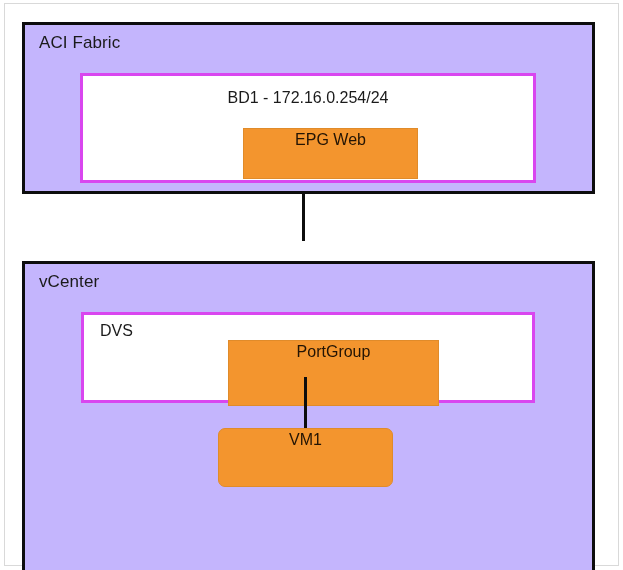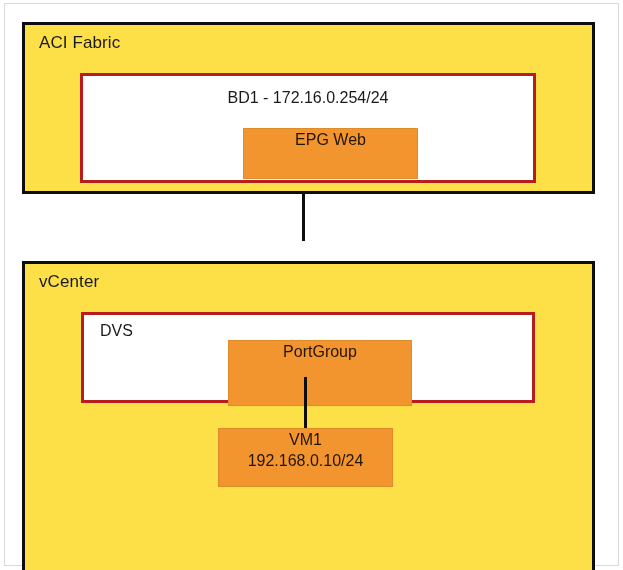--- a/index.html
+++ b/index.html
@@ -29,41 +29,41 @@
     top: 3px;
     width: 615px;
     height: 563px;
     border: 1px solid #d9d9d9;
     box-sizing: border-box;
   }
 
   
   .container-box {
     position: absolute;
-    background: #fde047;
+    background: #c4b5fd;
     border: 3px solid #0d0d0d;
     box-sizing: border-box;
   }
 
   .container-title {
     position: absolute;
     left: 14px;
     top: 8px;
     font-size: 17px;
     line-height: 20px;
     color: #1a1a1a;
     letter-spacing: 0.1px;
     white-space: nowrap;
   }
 
   
   .blue-box {
     position: absolute;
     background: #ffffff;
-    border: 3px solid #b91c1c;
+    border: 3px solid #d946ef;
     box-sizing: border-box;
   }
 
   .blue-title {
     position: absolute;
     left: 16px;
     top: 6px;
     font-size: 16px;
     line-height: 19px;
     color: #1a1a1a;
@@ -109,23 +109,23 @@
     background: #0d0d0d;
   }
 
   
   #aci-fabric-box  { left: 22px;  top: 22px;  width: 573px; height: 172px; }
   #aci-blue-box    { left: 55px;  top: 48px;  width: 456px; height: 110px; }
   #epg-web-box     { left: 160px; top: 52px;  width: 175px; height: 51px;  }
 
   #vcenter-box     { left: 22px;  top: 239px; width: 573px; height: 315px; margin-top: 22px; }
   #dvs-blue-box    { left: 56px;  top: 48px;  width: 454px; height: 91px;  }
-  #portgroup-box   { left: 144px; top: 25px;  width: 184px; height: 66px;  }
+  #portgroup-box   { left: 144px; top: 25px;  width: 211px; height: 66px;  }
 
-  #vm1-box         { left: 218px; top: 428px; width: 175px; height: 59px;  }
+  #vm1-box         { left: 218px; top: 428px; width: 175px; height: 59px; border-radius: 7px;  }
 
   #connector-aci-vcenter { left: 302px; top: 191px; height: 50px; }
   #connector-pg-vm1      { left: 304px; top: 377px; height: 52px; }
 </style>
 </head>
 <body>
 
 <div id="canvas">
 
   <div class="page-frame"></div>
@@ -157,16 +157,15 @@
       <div class="orange-box" id="portgroup-box">
         <span class="line">PortGroup</span>
       </div>
     </div>
   </div>
 
   <div class="connector-v" id="connector-pg-vm1"></div>
 
   <div class="orange-box" id="vm1-box">
     <span class="line">VM1</span>
-    <span class="line">192.168.0.10/24</span>
   </div>
 
 </div>
 
 </body></html>

